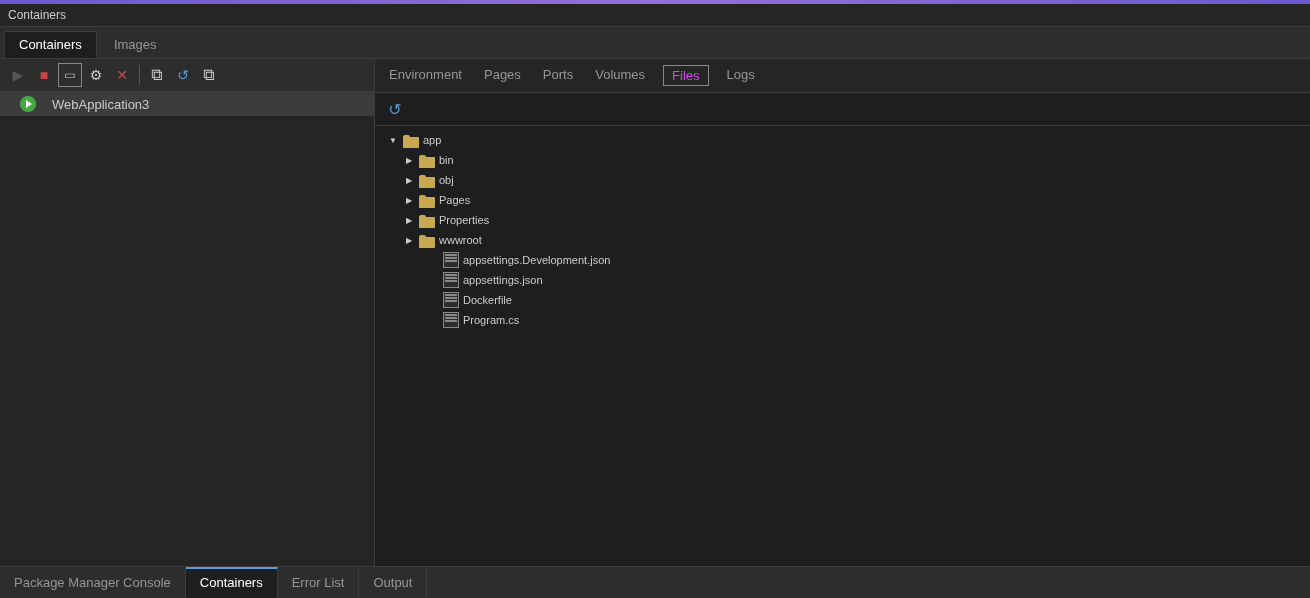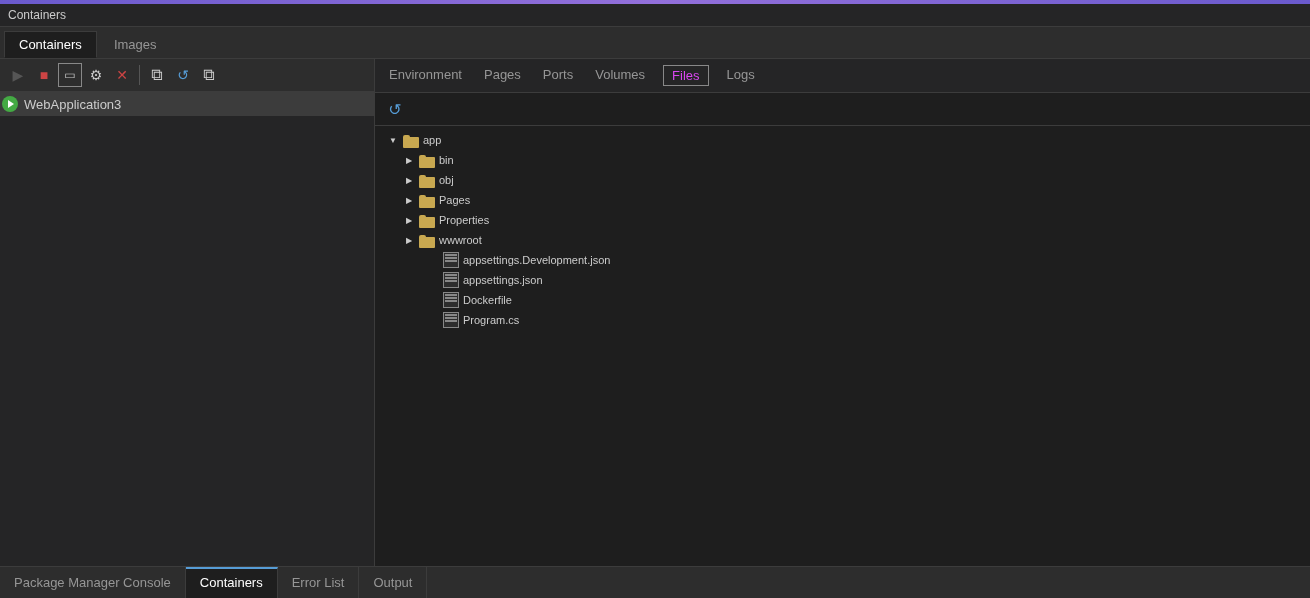--- a/index.html
+++ b/index.html
@@ -112,24 +112,24 @@
       padding: 6px 8px;
       font-size: 12px;
       color: #bbbbbb;
       background: #252526;
     }
 
     
     .container-item {
       display: flex;
       align-items: center;
-      padding: 4px 2px;
+      padding: 4px 20px;
       background: #3c3c3c;
       cursor: pointer;
-      gap: 6px;
+      gap: 16px;
     }
     .play-icon {
       width: 16px;
       height: 16px;
       background: #44aa44;
       border-radius: 50%;
       display: flex;
       align-items: center;
       justify-content: center;
       flex-shrink: 0;

